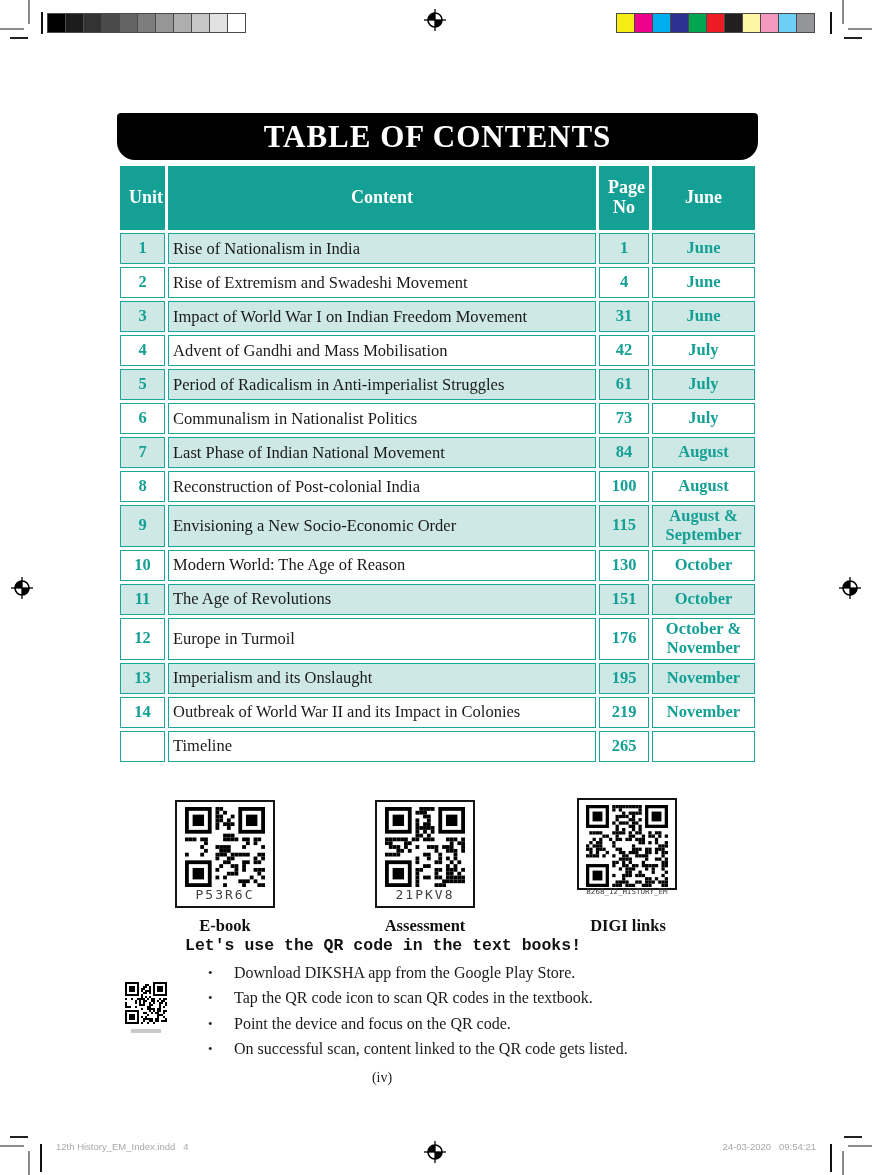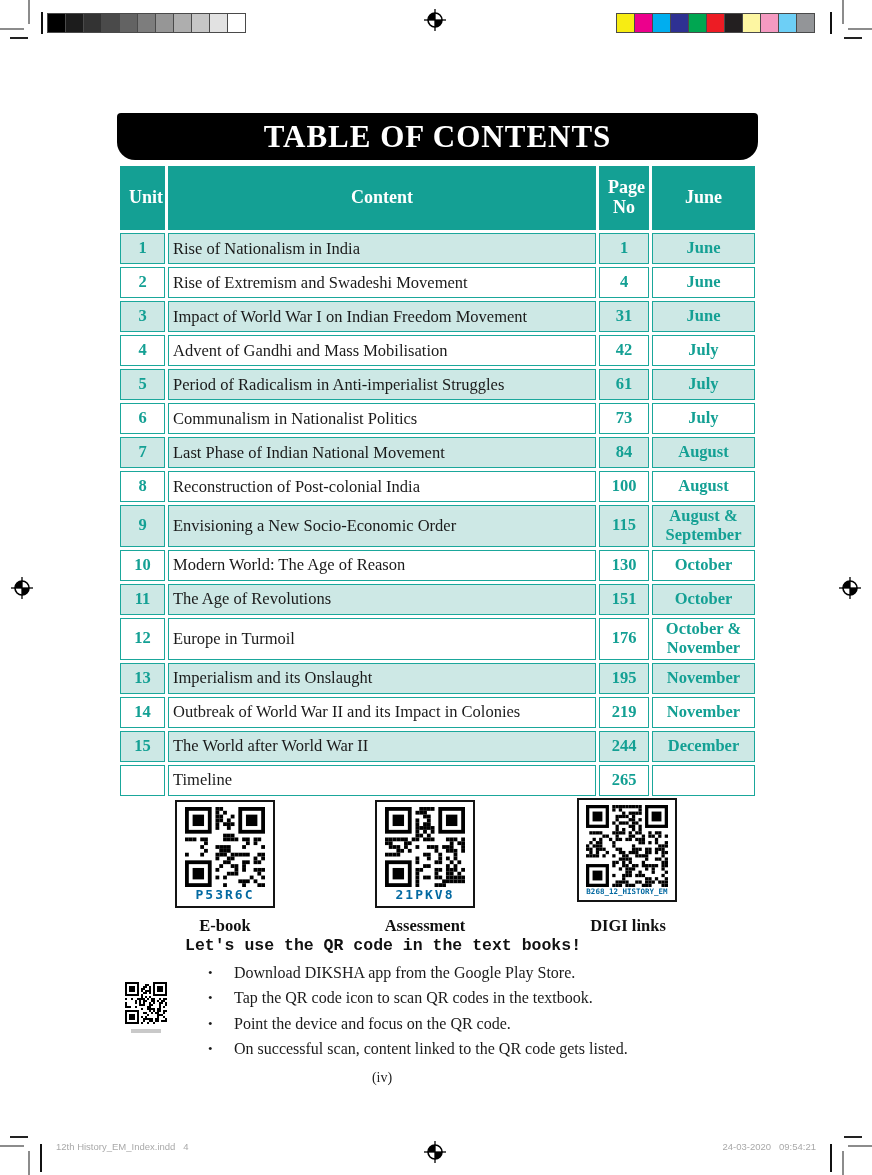--- a/index.html
+++ b/index.html
@@ -25,22 +25,22 @@
   #toc-table td{border:1.5px solid #1aa79b;font-size:16.5px;height:31px;
                 padding:1px 4px;box-sizing:border-box;background:#fff;}
   #toc-table tr.alt td{background:#cde8e5;}
   td.c-unit,td.c-page,td.c-month{text-align:center;color:#14a094;font-weight:bold;
                 font-size:15.5px;line-height:1.15;}
   td.c-content{color:#1a1a1a;padding-left:9px;}
   
   .qr-box{position:absolute;width:100px;background:#fff;border:2px solid #141414;
           box-sizing:border-box;text-align:center;padding:5px 4px 2px 4px;}
   .qr-box svg{display:block;margin:0 auto;}
-  .qr-code-text{font-family:"DejaVu Sans Mono",monospace;font-weight:bold;
-                font-size:13px;letter-spacing:2px;color:#0369a1;white-space:nowrap;}
+  .qr-code-text{font-family:"DejaVu Sans Mono",monospace;font-weight:normal;
+                font-size:13px;letter-spacing:2px;color:#404040;white-space:nowrap;}
   .qr-code-text.tiny{font-size:7.5px;letter-spacing:0;}
   .qr-caption{position:absolute;width:140px;text-align:center;font-weight:bold;
               font-size:16.5px;color:#111;}
   
   #instr-heading{position:absolute;left:185px;top:936px;font-weight:bold;font-size:16.5px;color:#111;font-family:Liberation Mono, monospace;}
   #bullet-list{position:absolute;left:208px;top:960px;width:470px;}
   .bullet-line{display:flex;font-size:16px;color:#1a1a1a;height:25.5px;align-items:center;}
   .bullet-line .b{width:26px;text-align:left;font-size:13px;}
   #note-line{position:absolute;left:185px;top:1046px;font-size:16px;color:#1a1a1a;}
   #note-line b{font-weight:bold;}
@@ -230,26 +230,20 @@
           <td class="c-unit">13</td>
           <td class="c-content">Imperialism and its Onslaught</td>
           <td class="c-page">195</td>
           <td class="c-month">November</td>
         </tr>
         <tr>
           <td class="c-unit">14</td>
           <td class="c-content">Outbreak of World War II and its Impact in Colonies</td>
           <td class="c-page">219</td>
           <td class="c-month">November</td>
-        </tr>
-        <tr class="alt">
-          <td class="c-unit">15</td>
-          <td class="c-content">The World after World War II</td>
-          <td class="c-page">244</td>
-          <td class="c-month">December</td>
         </tr>
         <tr>
           <td class="c-unit"></td>
           <td class="c-content">Timeline</td>
           <td class="c-page">265</td>
           <td class="c-month"></td>
         </tr>
       </tbody>
   </table>
 
@@ -492,21 +486,21 @@
         <rect x="2" y="2" width="3" height="3" fill="#000"></rect>
         <rect x="14" y="0" width="7" height="7" fill="#000"></rect>
         <rect x="15" y="1" width="5" height="5" fill="#fff"></rect>
         <rect x="16" y="2" width="3" height="3" fill="#000"></rect>
         <rect x="0" y="14" width="7" height="7" fill="#000"></rect>
         <rect x="1" y="15" width="5" height="5" fill="#fff"></rect>
         <rect x="2" y="16" width="3" height="3" fill="#000"></rect>
       </svg>
     <div class="qr-code-text">21PKV8</div>
   </div>
-  <div class="qr-box" style="left:577px;top:798px;height:104px;text-align:center;">
+  <div class="qr-box" style="left:577px;top:798px;height:92px;text-align:center;">
     <svg width="82" height="82" viewBox="0 0 25 25">
         <rect x="8" y="0" width="1" height="1" fill="#000"></rect>
         <rect x="9" y="0" width="1" height="1" fill="#000"></rect>
         <rect x="10" y="0" width="1" height="1" fill="#000"></rect>
         <rect x="11" y="0" width="1" height="1" fill="#000"></rect>
         <rect x="12" y="0" width="1" height="1" fill="#000"></rect>
         <rect x="13" y="0" width="1" height="1" fill="#000"></rect>
         <rect x="14" y="0" width="1" height="1" fill="#000"></rect>
         <rect x="15" y="0" width="1" height="1" fill="#000"></rect>
         <rect x="16" y="0" width="1" height="1" fill="#000"></rect>

